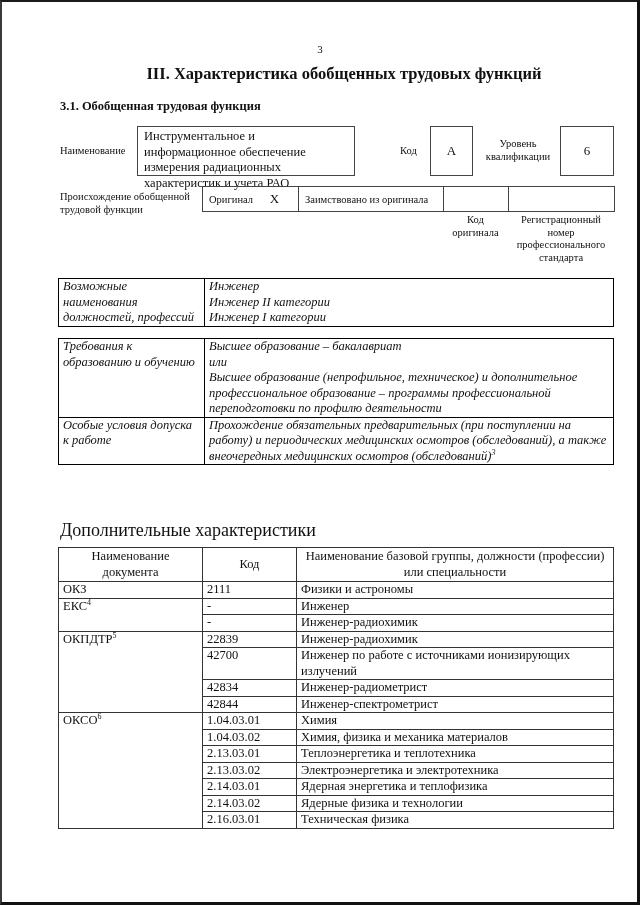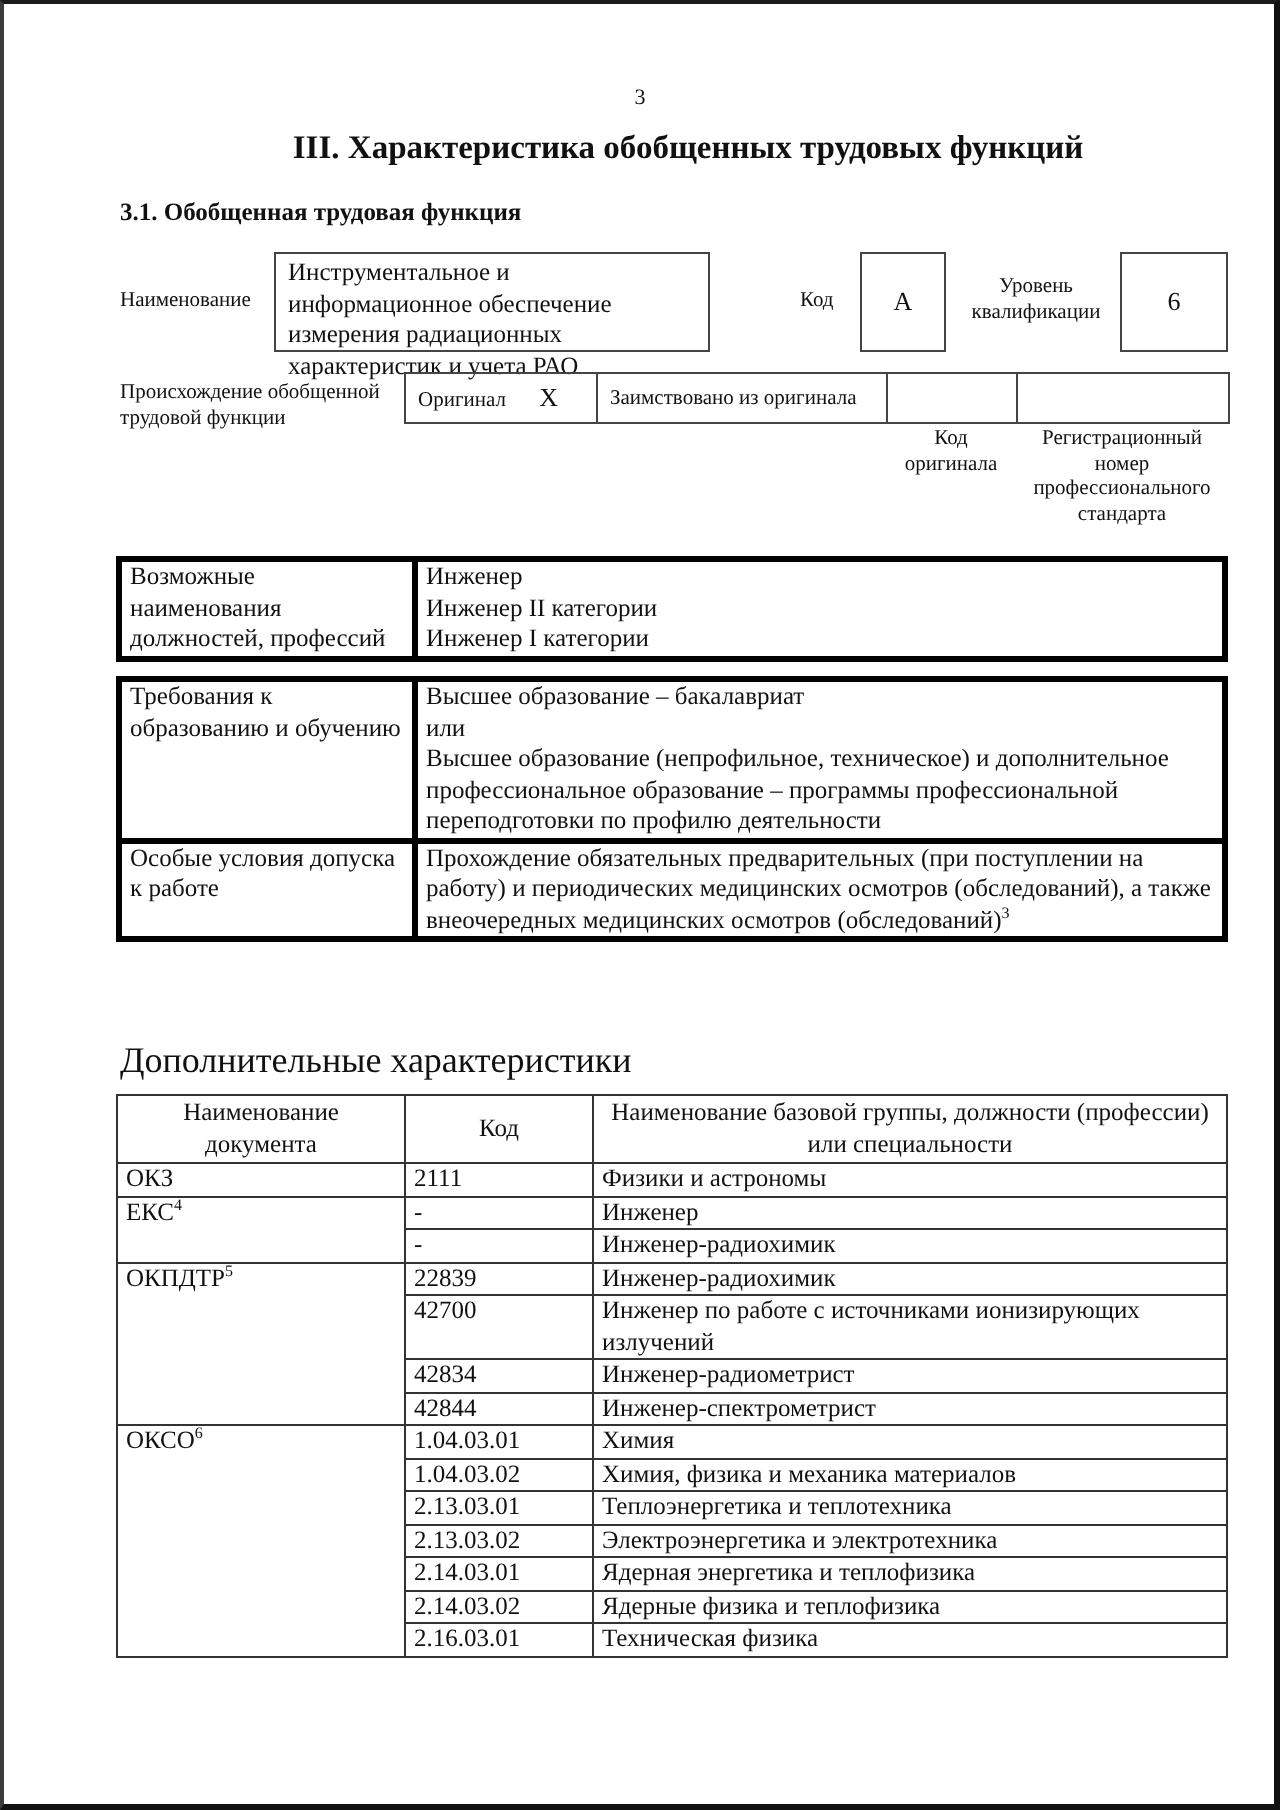--- a/index.html
+++ b/index.html
@@ -34,21 +34,21 @@
   .level-box { left:560px; top:126px; width:54px; height:50px; display:flex; align-items:center; justify-content:center; font-size:13px; }
 
   .origin-label { left:60px; top:190px; width:140px; line-height:13px; }
   table.origin { position:absolute; left:202px; top:186px; border-collapse:collapse; }
   table.origin td { border:1px solid #444; height:25px; padding:0 6px; font-size:10.5px; box-sizing:border-box; }
   .origin .x-mark { font-size:13px; }
   .origin-code-caption { left:443px; top:214px; width:65px; text-align:center; line-height:12.5px; }
   .origin-reg-caption { left:508px; top:214px; width:106px; text-align:center; line-height:12.5px; }
 
   table.grid { position:absolute; left:58px; border-collapse:collapse; width:556px; table-layout:fixed; }
-  table.grid td { border:3px solid #000000; font-size:12.5px; line-height:15.5px; padding:0 4px; vertical-align:top; }
+  table.grid td { border:1px solid #000000; font-size:12.5px; line-height:15.5px; padding:0 4px; vertical-align:top;font-style:italic; }
   table.grid td.c1 { width:137px; }
 
   .add-label { left:60px; top:520px; font-size:18px; }
   table.add { position:absolute; left:58px; top:547px; border-collapse:collapse; width:556px; table-layout:fixed; }
   table.add td { border:1px solid #333; font-size:12.5px; line-height:15.5px; padding:0 4px; vertical-align:top; }
   table.add col.a { width:144px; }
   table.add col.b { width:94px; }
   table.add tr.head td { text-align:center; vertical-align:middle; padding:1px 4px; }
   sup { font-size:8px; line-height:0; }
 </style>
@@ -177,21 +177,21 @@
   <tr>
     <td>2.13.03.02</td>
     <td>Электроэнергетика и электротехника</td>
   </tr>
   <tr>
     <td>2.14.03.01</td>
     <td>Ядерная энергетика и теплофизика</td>
   </tr>
   <tr>
     <td>2.14.03.02</td>
-    <td>Ядерные физика и теплофизика</td>
+    <td>Ядерные физика и технологии</td>
   </tr>
   <tr>
     <td>2.16.03.01</td>
     <td>Техническая физика</td>
   </tr>
 </tbody>
   </table>
 
 <div class="scan-frame"></div>
 

